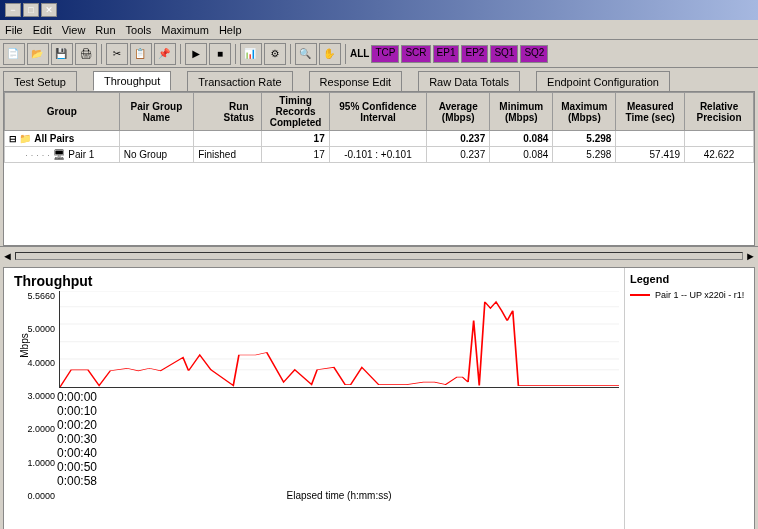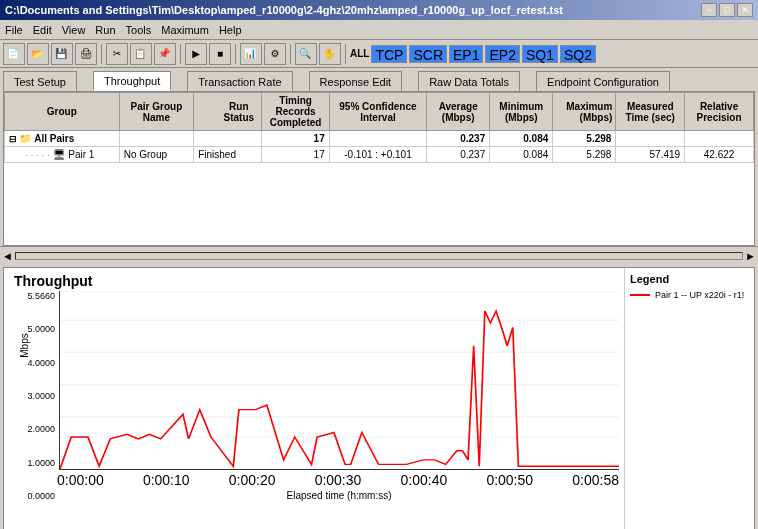--- a/index.html
+++ b/index.html
@@ -51,24 +51,24 @@
     .toolbar-btn {
       width: 22px; height: 22px;
       background: #d4d0c8;
       border: 1px solid #888;
       display: flex; align-items: center; justify-content: center;
       font-size: 10px;
       cursor: pointer;
     }
     .toolbar-separator { width: 1px; height: 20px; background: #888; margin: 0 2px; }
     .toolbar-label {
-      font-size: 14px;
+      font-size: 10px;
       border: 1px solid #888;
       padding: 1px 3px;
-      background: #3b82f6;
+      background: #a21caf;
       height: 18px;
     }
 
     
     .tabs {
       display: flex;
       background: #d4d0c8;
       padding: 3px 3px 0;
       gap: 16px;
     }
@@ -169,21 +169,20 @@
       display: flex;
       align-items: center;
       padding: 2px;
       border-top: 1px solid #888;
     }
   </style>
 </head>
 <body>
 
 <div class="title-bar">
-  <span class="title-bar-text">C:\Documents and Settings\Tim\Desktop\amped_r10000g\2-4ghz\20mhz\amped_r10000g_up_locf_retest.tst</span>
   <div class="title-bar-controls">
     <div class="title-btn">−</div>
     <div class="title-btn">□</div>
     <div class="title-btn">✕</div>
   </div>
 </div>
 
 <div class="menu-bar">
   <span class="menu-item">File</span>
   <span class="menu-item">Edit</span>
@@ -235,21 +234,21 @@
   <table class="data-table">
     <thead>
       <tr>
         <th style="width:100px;">Group</th>
         <th style="width:65px;">Pair Group Name</th>
         <th style="width:55px;padding-left:25px;">Run Status</th>
         <th style="width:55px;">Timing Records Completed</th>
         <th style="width:85px;">95% Confidence Interval</th>
         <th style="width:55px;">Average (Mbps)</th>
         <th style="width:55px;">Minimum (Mbps)</th>
-        <th style="width:55px;text-align:right;">Maximum (Mbps)</th>
+        <th style="width:55px;">Maximum (Mbps)</th>
         <th style="width:60px;">Measured Time (sec)</th>
         <th style="width:60px;">Relative Precision</th>
       </tr>
     </thead>
     <tbody>
 
       <tr class="row-all-pairs">
         <td>
           <span style="font-size:9px;">⊟</span>
           <span>📁</span>
@@ -363,21 +362,21 @@
               410,192
               425,192
               440,192
               455,192
               470,192
               485,192
               500,192
             " fill="none" stroke="red" stroke-width="1.5"></polyline>
         </svg>
 
-        <div style="display:flex; justify-content:space-between; font-size:14px; padding-top:2px; margin-left:-2px;">
+        <div style="display:flex; justify-content:space-between; font-size:12px; padding-top:2px; margin-left:-2px;flex-direction:column;">
           <span>0:00:00</span>
           <span>0:00:10</span>
           <span>0:00:20</span>
           <span>0:00:30</span>
           <span>0:00:40</span>
           <span>0:00:50</span>
           <span>0:00:58</span>
         </div>
         <div style="text-align:center; font-size:10px; margin-top:2px;">Elapsed time (h:mm:ss)</div>
       </div>

